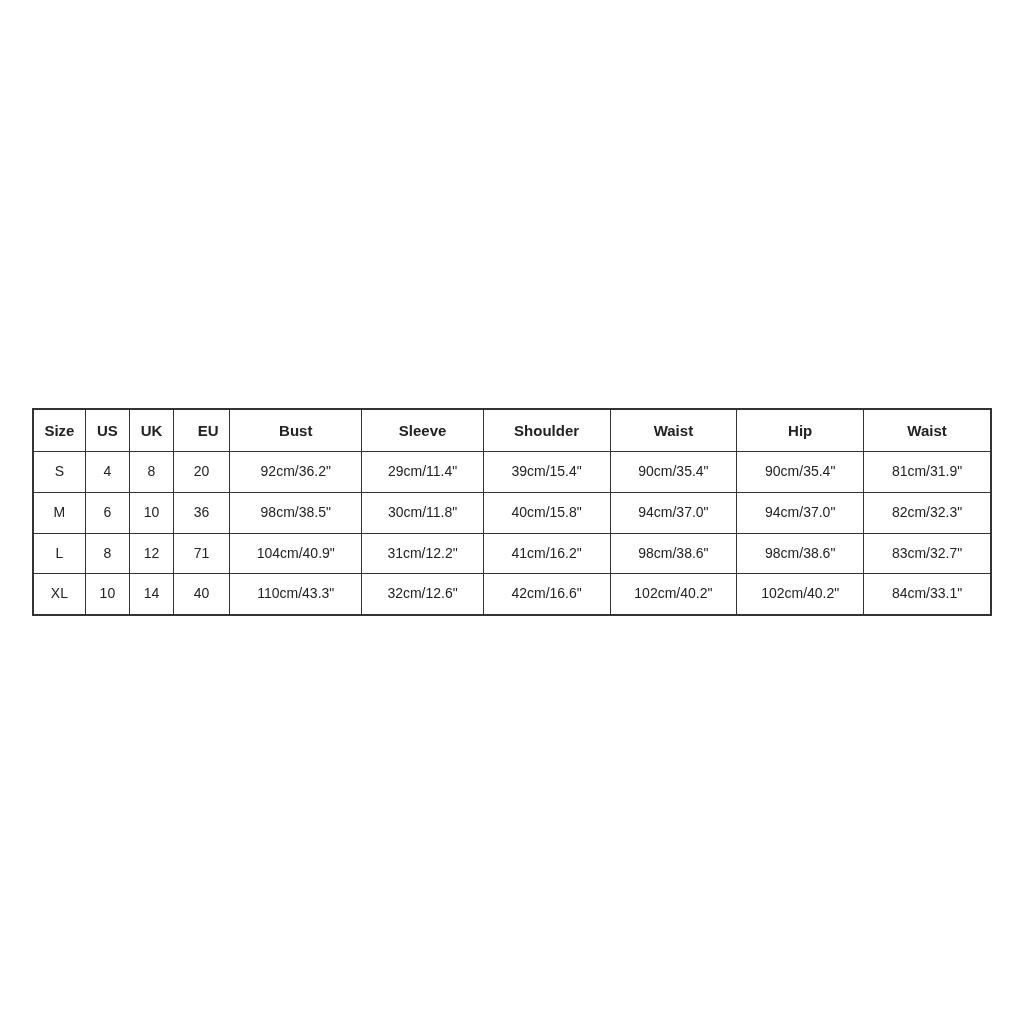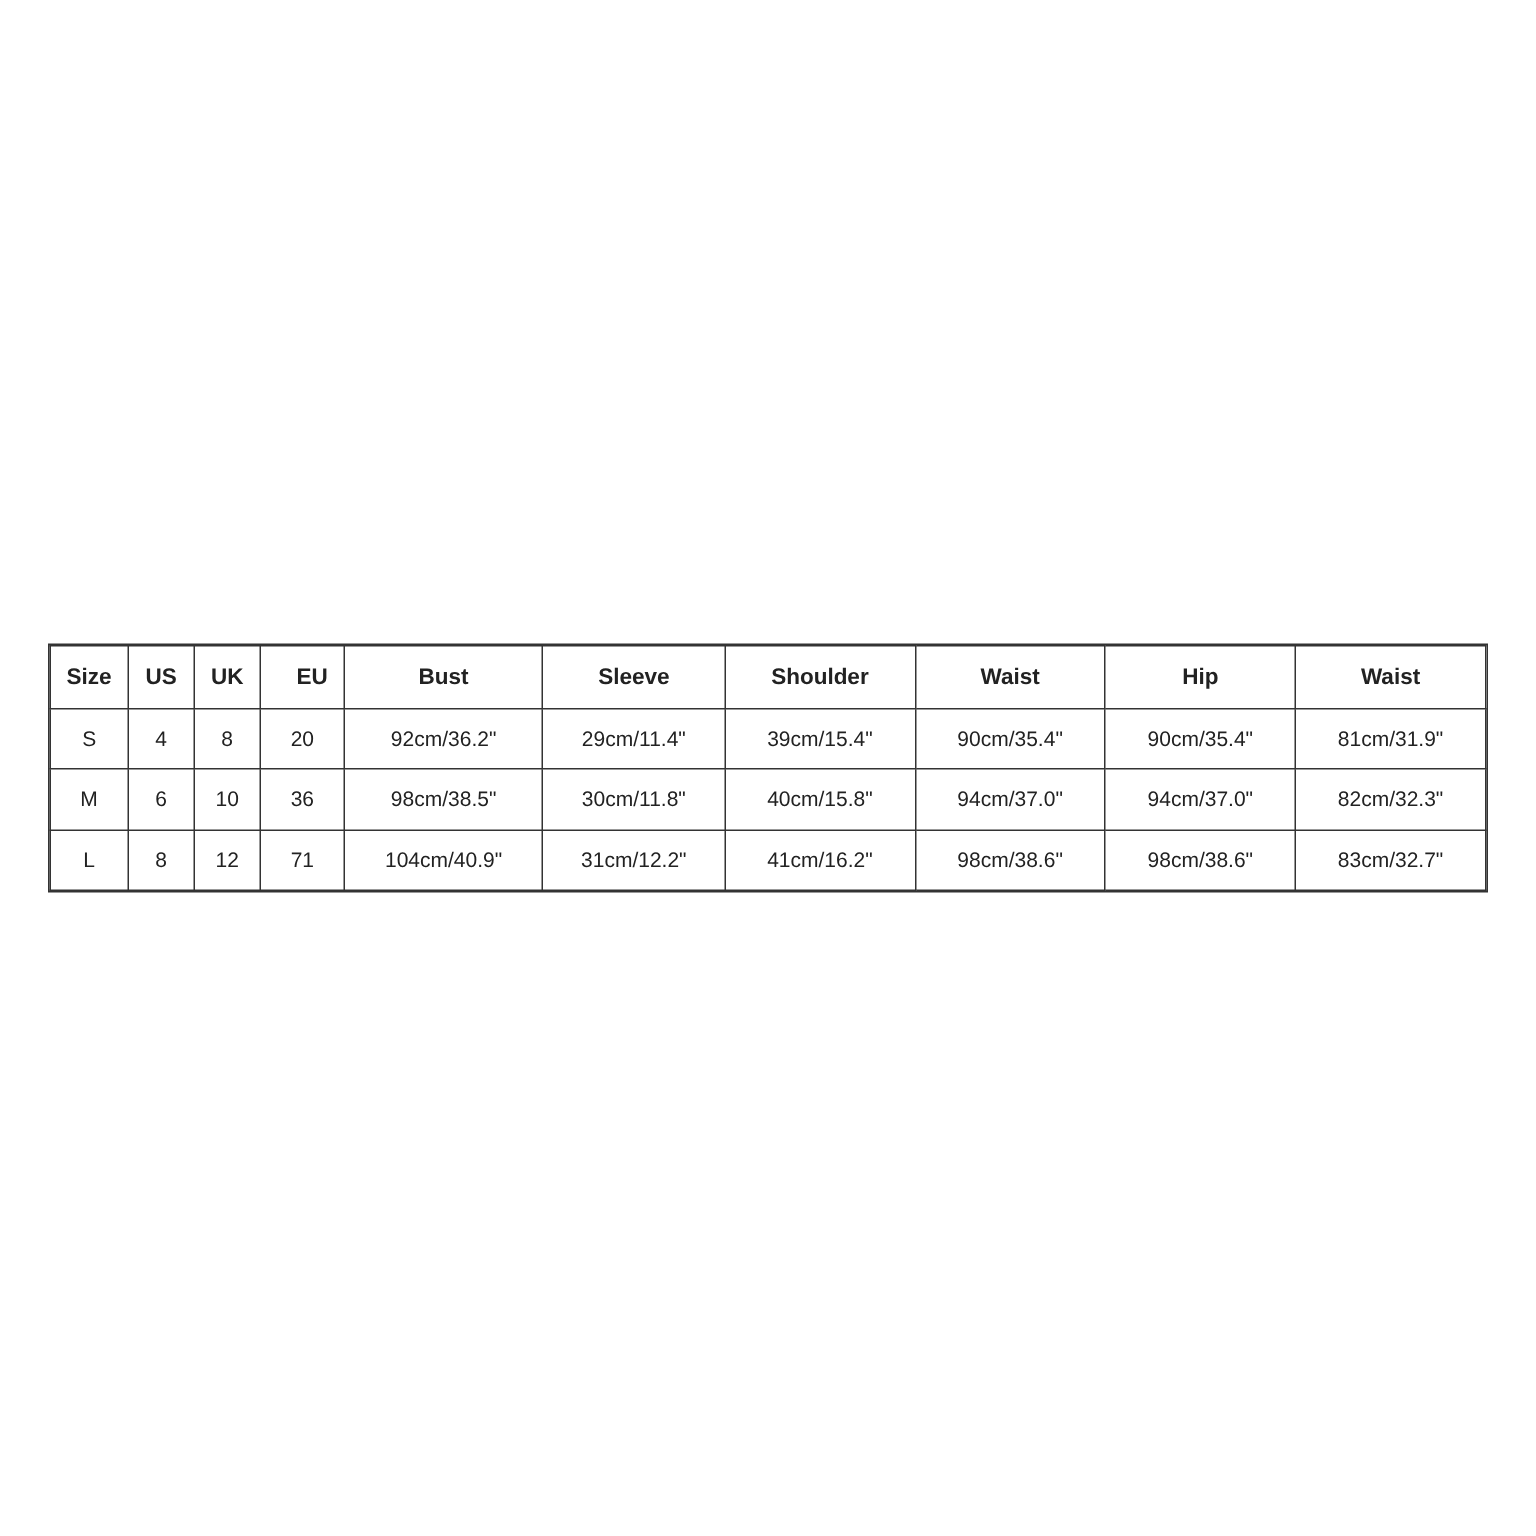--- a/index.html
+++ b/index.html
@@ -108,15 +108,27 @@
           <td>8</td>
           <td>12</td>
           <td>71</td>
           <td>104cm/40.9"</td>
           <td>31cm/12.2"</td>
           <td>41cm/16.2"</td>
           <td>98cm/38.6"</td>
           <td>98cm/38.6"</td>
           <td>83cm/32.7"</td>
         </tr>
+        <tr>
+          <td>XL</td>
+          <td>10</td>
+          <td>14</td>
+          <td>40</td>
+          <td>110cm/43.3"</td>
+          <td>32cm/12.6"</td>
+          <td>42cm/16.6"</td>
+          <td>102cm/40.2"</td>
+          <td>102cm/40.2"</td>
+          <td>84cm/33.1"</td>
+        </tr>
       </tbody>
   </table>
 </div>
 
 </body></html>

